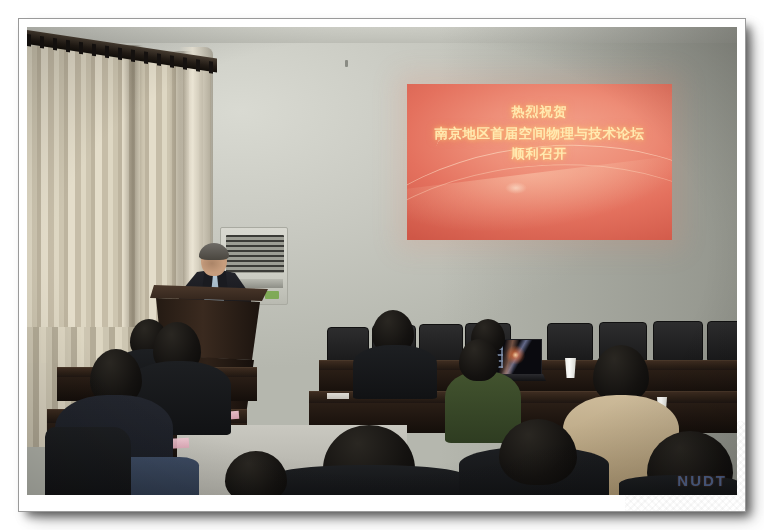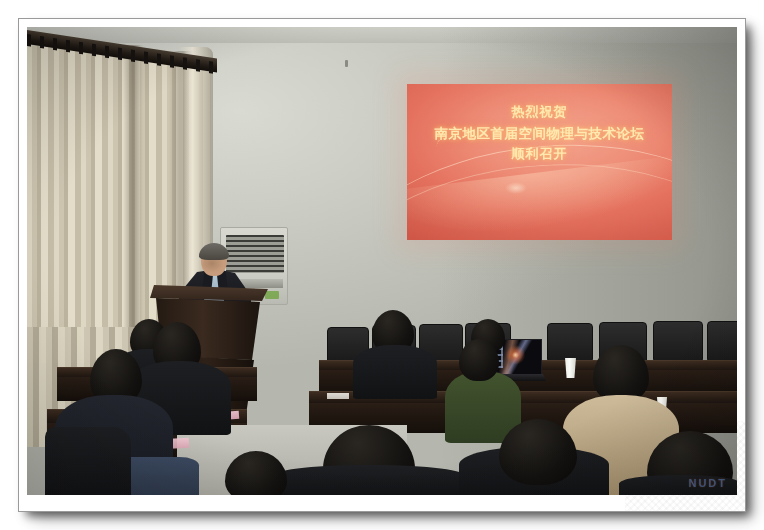--- a/index.html
+++ b/index.html
@@ -363,21 +363,21 @@
     background: linear-gradient(to bottom, #c9c8c0, #aeada5);
   }
   .photo-vignette {
     position: absolute; left: 0; top: 0; width: 100%; height: 100%;
     background:
       radial-gradient(ellipse 88% 88% at 50% 48%, rgba(0,0,0,0) 52%, rgba(0,0,0,0.34) 100%);
     pointer-events: none;
   }
   .photo-watermark {
     position: absolute; right: 10px; bottom: 6px;
-    font-size: 11px; font-weight: 700; letter-spacing: 2px;
+    font-size: 15px; font-weight: 700; letter-spacing: 2px;
     color: rgba(70,120,190,0.55);
     text-shadow: 0 0 2px rgba(200,90,40,0.35);
     pointer-events: none;
   }
 </style>
 </head>
 <body>
 
 <div id="frame-root">
 

